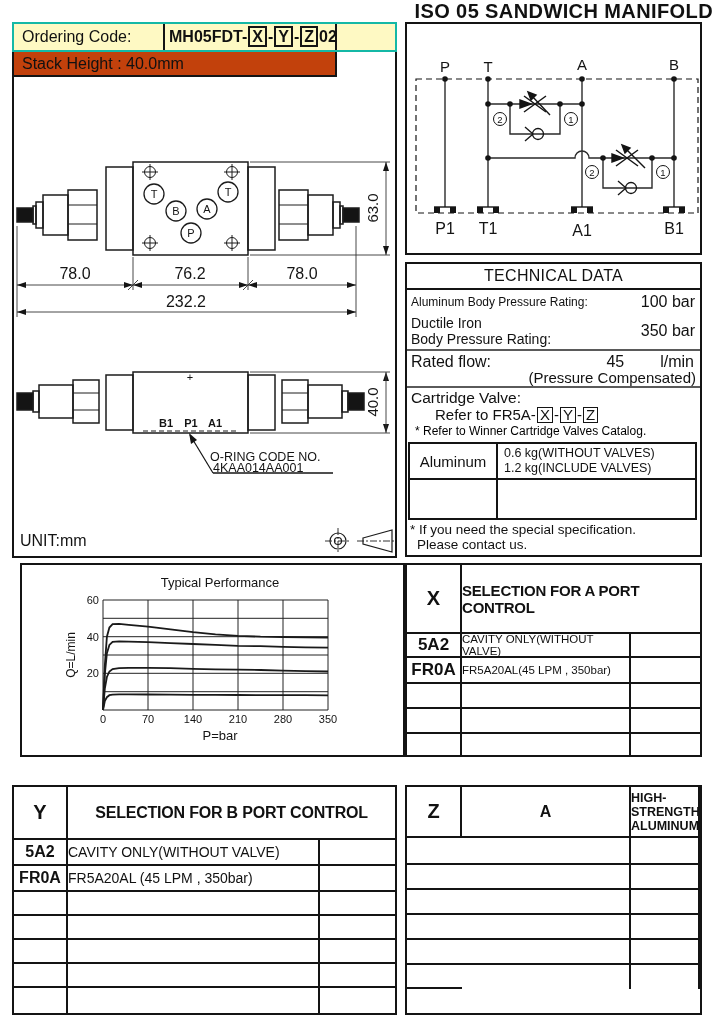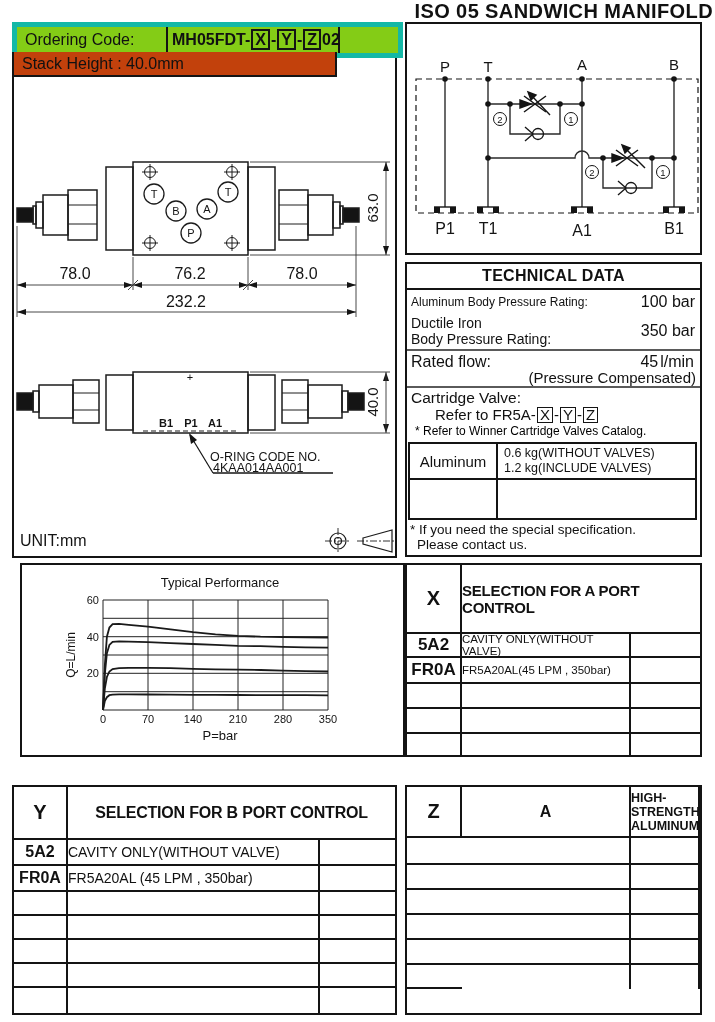--- a/index.html
+++ b/index.html
@@ -5,33 +5,33 @@
   html,body{margin:0;padding:0;background:#fff}
   .page{position:relative;width:715px;height:1022px;background:#fff;color:#111;
         font-family:"Liberation Sans",sans-serif;overflow:hidden}
   .abs{position:absolute}
   .box{position:absolute;border:2px solid #141414;background:#fff;box-sizing:content-box}
   svg{display:block}
   svg text{fill:#141414;font-family:"Liberation Sans",sans-serif}
   .title{position:absolute;left:398px;top:0;width:315px;height:22px;font-size:20px;font-weight:700;
          text-align:right;letter-spacing:.4px;line-height:22px;padding-right:1px}
   
-  .ord-row1{position:absolute;left:12px;top:22px;width:381px;height:26px;border:5px solid #14b8a6;
-            background:#84cc16;display:flex;z-index:5}
+  .ord-row1{position:absolute;left:12px;top:22px;width:381px;height:26px;border:2px solid #14b8a6;
+            background:#fef9c3;display:flex;z-index:5}
   .ord-row2{position:absolute;left:12px;top:52px;width:313px;height:23px;border:2px solid #141414;border-top:0;
             background:#c2410c;z-index:5;font-size:16px;line-height:23px;padding-left:8px}
   .ord-c1{width:141px;border-right:2px solid #141414;font-size:16px;line-height:26px;padding-left:8px}
   .ord-c2{width:166px;border-right:2px solid #141414;font-size:16px;line-height:26px;padding-left:4px;font-weight:700;white-space:nowrap}
   .ord-c3{flex:1}
   .codebox{display:inline-block;border:2px solid #141414;padding:0 2px;line-height:17px;margin:0 1px;font-weight:700}
   .codebox-sm{display:inline-block;border:1.5px solid #141414;padding:0 2px;line-height:14px;margin:0 1px}
   
   .td-panel{left:405px;top:262px;width:293px;height:291px}
   .td-head{position:absolute;left:0;top:0;width:100%;height:24px;border-bottom:2px solid #141414;
-           font-weight:700;font-size:16px;text-align:center;line-height:24px;letter-spacing:.3px}
+           font-weight:400;font-size:16px;text-align:center;line-height:24px;letter-spacing:.3px}
   .td-row{position:absolute;left:0;width:100%;display:flex;justify-content:space-between;align-items:center}
   .td-label{font-size:12px;padding-left:4px}
   .td-label2{font-size:14px;line-height:16px;padding-left:4px}
   .td-value{font-size:16px;padding-right:5px;white-space:nowrap}
   .td-sep{position:absolute;left:0;width:100%;height:0;border-top:2px solid #5a5a5a}
   .td-note{font-size:12px;color:#000000}
   .wtable{position:absolute;left:1px;top:178px;width:285px;height:74px;border:2px solid #141414;display:grid;
           grid-template-columns:88px 1fr;grid-template-rows:36px 1fr}
   .wcell{border-bottom:2px solid #141414;display:flex;align-items:center}
   .wcell.c1{border-right:2px solid #141414;justify-content:center;font-size:15px}
@@ -311,21 +311,21 @@
     <div class="td-row" style="top:50px;height:34px">
       <span class="td-label2">
         <span>Ductile Iron</span><br>
         <span>Body Pressure Rating:</span>
       </span>
       <span class="td-value">350 bar</span>
     </div>
     <div class="td-sep" style="top:85px"></div>
     <div class="td-row" style="top:88px;height:19px;font-size:16px">
       <span style="padding-left:4px">Rated flow:</span>
-      <span style="display:flex;gap:2px;padding-right:6px">
+      <span style="display:flex;gap:36px;padding-right:6px">
         <span>45</span>
         <span>l/min</span>
       </span>
     </div>
     <div class="abs" style="top:105px;right:4px;font-size:15px">(Pressure Compensated)</div>
     <div class="td-sep" style="top:122px"></div>
     <div class="abs" style="top:125px;left:4px;font-size:15.5px">Cartridge Valve:</div>
     <div class="abs" style="top:142px;left:28px;font-size:15px"><span>Refer to FR5A-</span><span class="codebox-sm">X</span><span>-</span><span class="codebox-sm">Y</span><span>-</span><span class="codebox-sm">Z</span></div>
     <div class="abs td-note" style="top:160px;left:8px">* Refer to Winner Cartridge Valves Catalog.</div>
     <div class="wtable">

